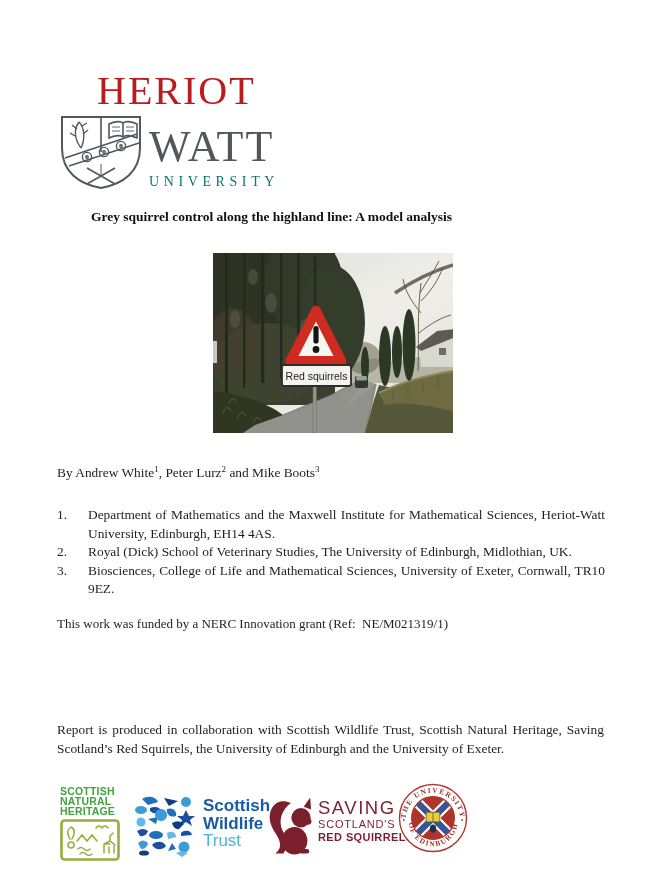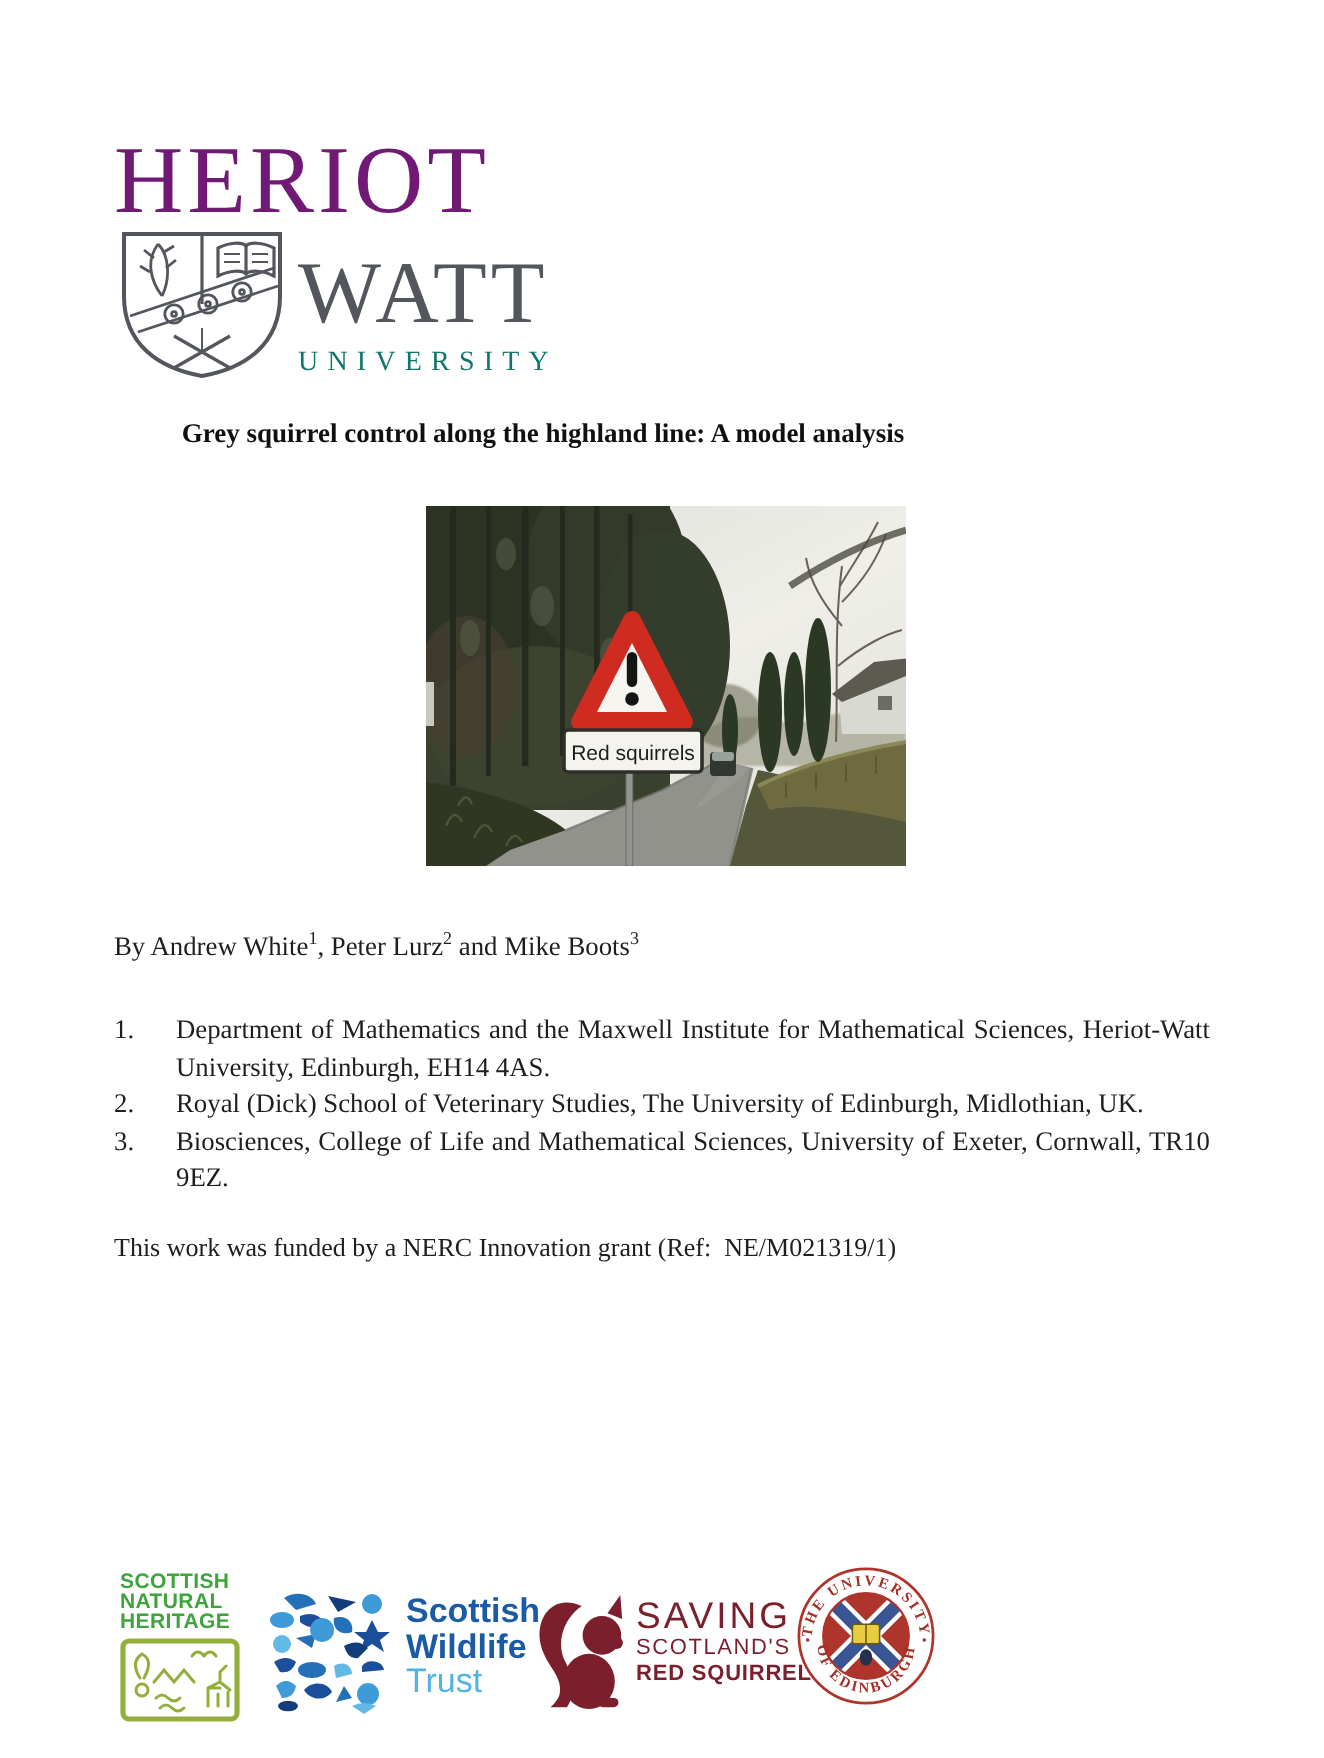--- a/index.html
+++ b/index.html
@@ -1,21 +1,21 @@
 <!DOCTYPE html>
 <html><head>
 <meta charset="utf-8">
 <style>
   html,body{margin:0;padding:0;background:#ffffff;}
   .page{position:relative;width:662px;height:879px;background:#ffffff;overflow:hidden;
         font-family:"Liberation Serif", serif;color:#1e1e1e;}
 
   
   .hw-logo{position:absolute;left:57px;top:68px;width:200px;}
-  .hw-heriot{font-size:48px;letter-spacing:2px;color:#701a75;line-height:46px;}
+  .hw-heriot{font-size:40px;letter-spacing:2px;color:#b91c1c;line-height:46px;margin-left:40px;}
   .hw-row{display:flex;align-items:flex-end;margin-top:0px;}
   .hw-shield{width:88px;height:76px;flex:0 0 auto;}
   .hw-right{margin-left:4px;}
   .hw-watt{font-size:44px;letter-spacing:2px;color:#54565e;line-height:44px;}
   .hw-univ{font-size:14px;letter-spacing:4.6px;color:#0f766e;margin-top:5px;}
 
   
   .doc-title{position:absolute;left:0;top:209px;width:543px;text-align:center;
              font-weight:bold;font-size:13.5px;color:#101010;}
 
@@ -234,20 +234,21 @@
     </div>
     <div class="affil">
       <div class="affil-num">3.</div>
       <div class="affil-gap"></div>
       <div class="affil-text">Biosciences, College of Life and Mathematical Sciences, University of Exeter, Cornwall, TR10 9EZ.</div>
     </div>
   </div>
 
   <div class="funding">This work was funded by a NERC Innovation grant (Ref:&nbsp; NE/M021319/1)</div>
 
+  <div class="collab">Report is produced in collaboration with Scottish Wildlife Trust, Scottish Natural Heritage, Saving Scotland’s Red Squirrels, the University of Edinburgh and the University of Exeter.</div>
 
   <div class="footer">
 
     <div class="snh">
       <div class="snh-line">SCOTTISH</div>
       <div class="snh-line">NATURAL</div>
       <div class="snh-line">HERITAGE</div>
       <svg class="snh-box" width="60" height="42" viewBox="0 0 60 42">
         <rect x="1.5" y="1.5" width="57" height="39" rx="3" fill="none" stroke="#94ae3c" stroke-width="2.6"></rect>
         <g fill="none" stroke="#94ae3c" stroke-width="1.5" stroke-linecap="round">

